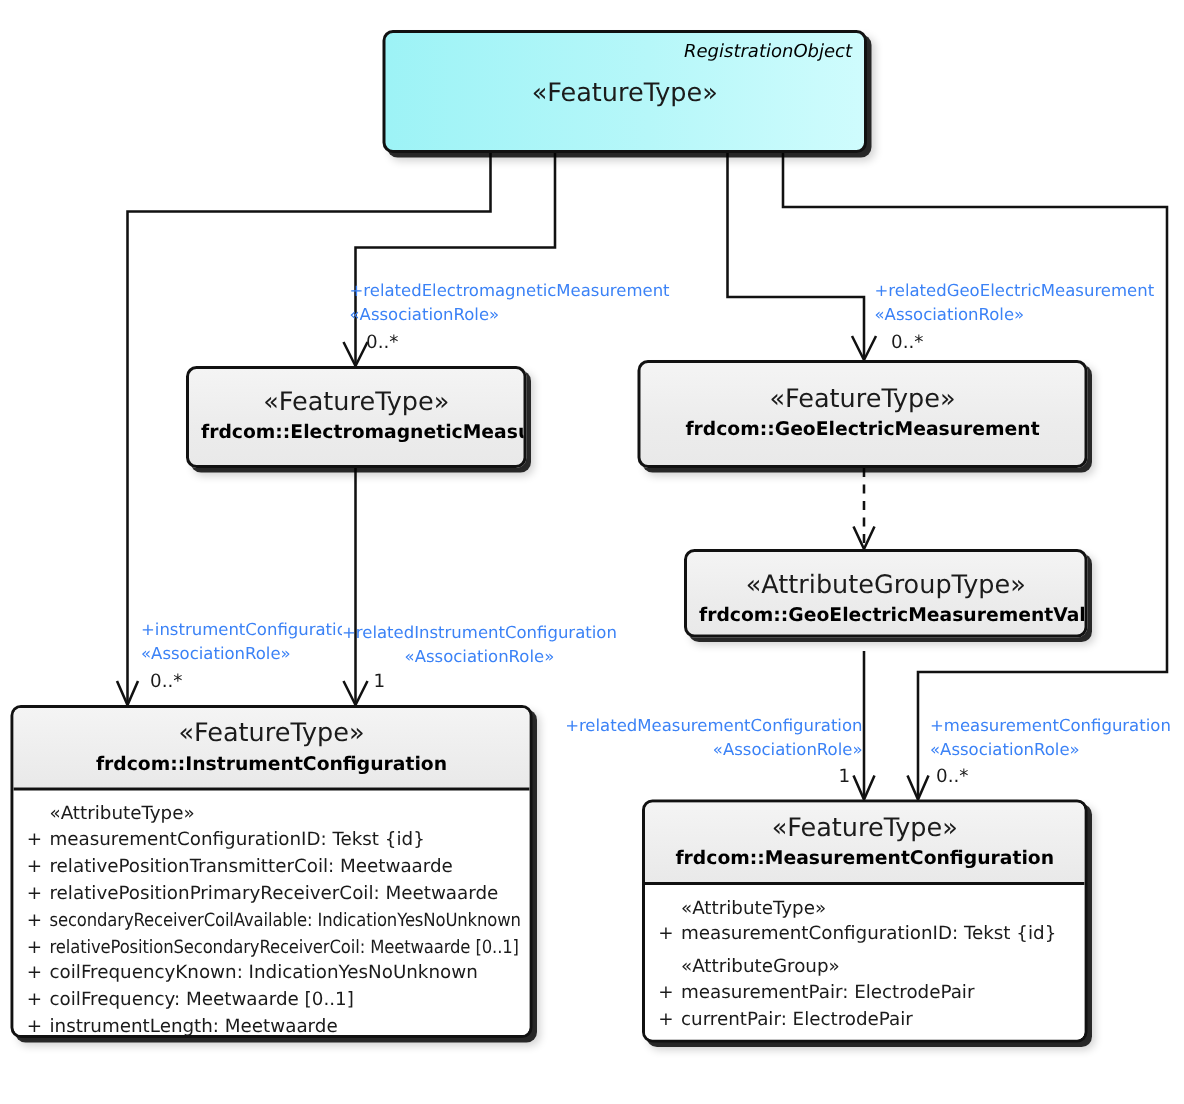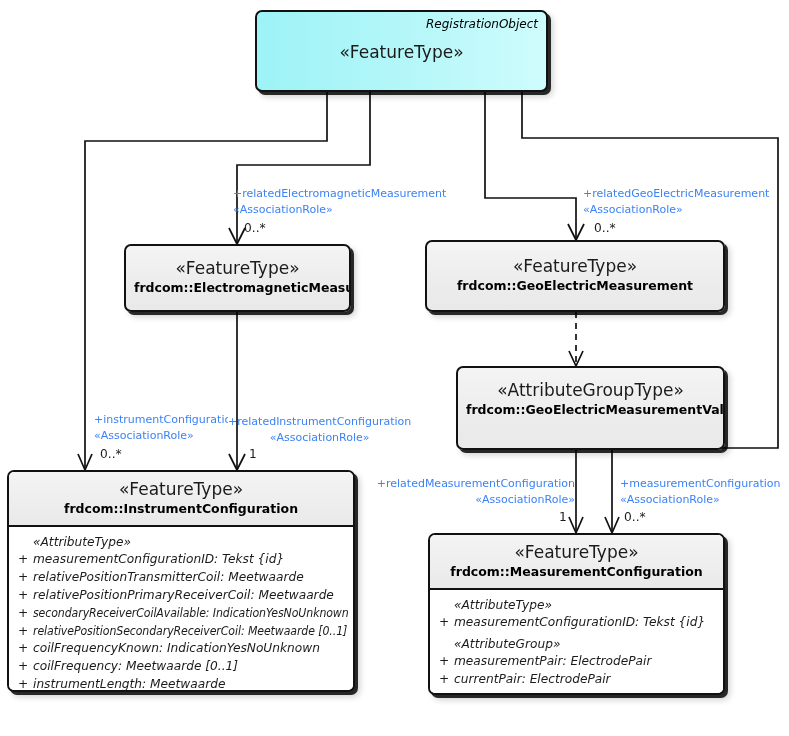--- a/index.html
+++ b/index.html
@@ -40,21 +40,20 @@
   .stereo{ font-size:17px; color:#1b1b1b; }
   .cname{ font-size:12.5px; font-weight:bold; color:#000000; }
   .corner{
     position:absolute;right:8px;top:5px;
     font-style:italic;font-size:12px;color:#000;
   }
 
   .attrs{
     padding:7px 4px 8px 4px;
     background:#ffffff;
-    font-style:italic;
   }
   .grouplbl{ font-size:12.2px; padding:1px 0 2px 20px; }
   .arow{
     display:flex;
     font-size:12.2px;
     line-height:1.47;
     white-space:nowrap;
   }
   .arow .vis{ width:20px; text-align:center; flex:0 0 20px; }
   .arow .txt{ flex:1 1 auto; }
@@ -108,42 +107,42 @@
         <path d="M 78 454 L 85 470 L 92 454"></path>
         <path d="M 229 228 L 237 244 L 245 228"></path>
         <path d="M 568 224 L 576 240 L 584 224"></path>
         <path d="M 569 351 L 576 366 L 583 351"></path>
         <path d="M 569 517 L 576 533 L 583 517"></path>
         <path d="M 605 517 L 612 533 L 619 517"></path>
       </g>
     </g>
   </svg>
 
-  <div class="uml cyan" style="left:255px;top:10px;width:293px;height:82px;">
+  <div class="uml cyan" style="left:255px;top:20px;width:323px;height:82px;">
     <div class="corner">RegistrationObject</div>
     <div class="hdr" style="padding-top:30px;">
       <div class="stereo">«FeatureType»</div>
     </div>
   </div>
 
   <div class="uml plain" style="left:124px;top:244px;width:227px;height:68px;">
     <div class="hdr" style="padding-top:12px;">
       <div class="stereo">«FeatureType»</div>
       <div class="cname">frdcom::ElectromagneticMeasurement</div>
     </div>
   </div>
 
   <div class="uml plain" style="left:425px;top:240px;width:300px;height:72px;">
     <div class="hdr" style="padding-top:14px;">
       <div class="stereo">«FeatureType»</div>
       <div class="cname">frdcom::GeoElectricMeasurement</div>
     </div>
   </div>
 
-  <div class="uml plain" style="left:456px;top:366px;width:269px;height:84px;">
+  <div class="uml plain" style="left:456px;top:366px;width:269px;height:59px;">
     <div class="hdr" style="padding-top:12px;">
       <div class="stereo">«AttributeGroupType»</div>
       <div class="cname">frdcom::GeoElectricMeasurementValue</div>
     </div>
   </div>
 
   <div class="uml white" style="left:7px;top:470px;width:348px;height:222px;">
     <div class="hdr withsep">
       <div class="stereo">«FeatureType»</div>
       <div class="cname">frdcom::InstrumentConfiguration</div>

